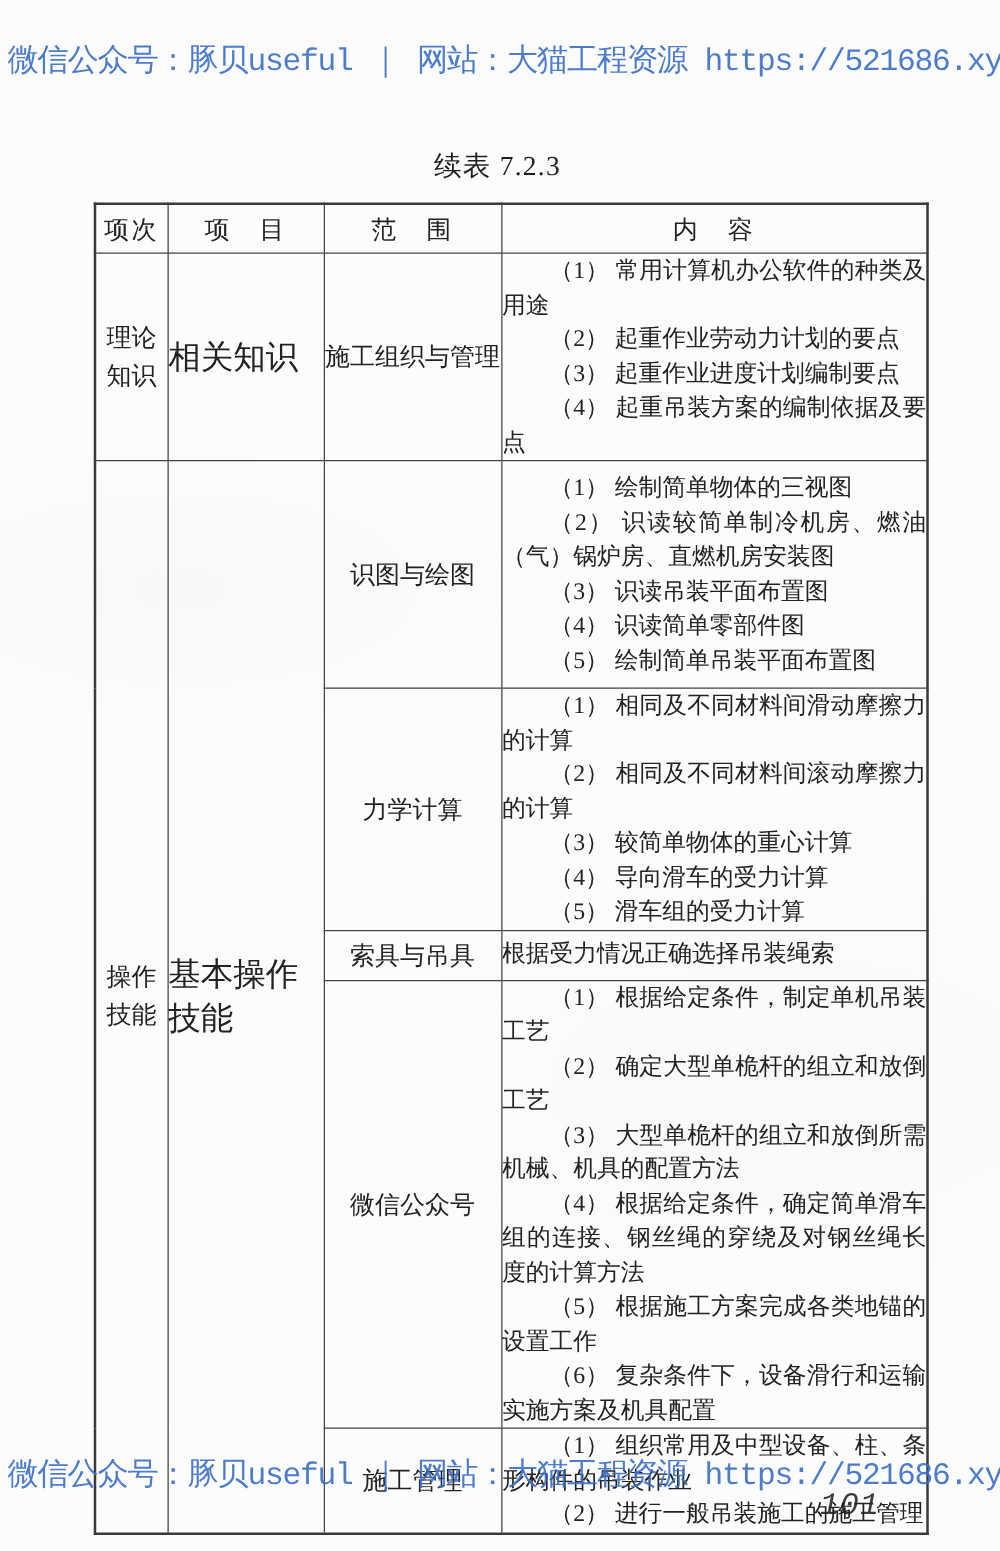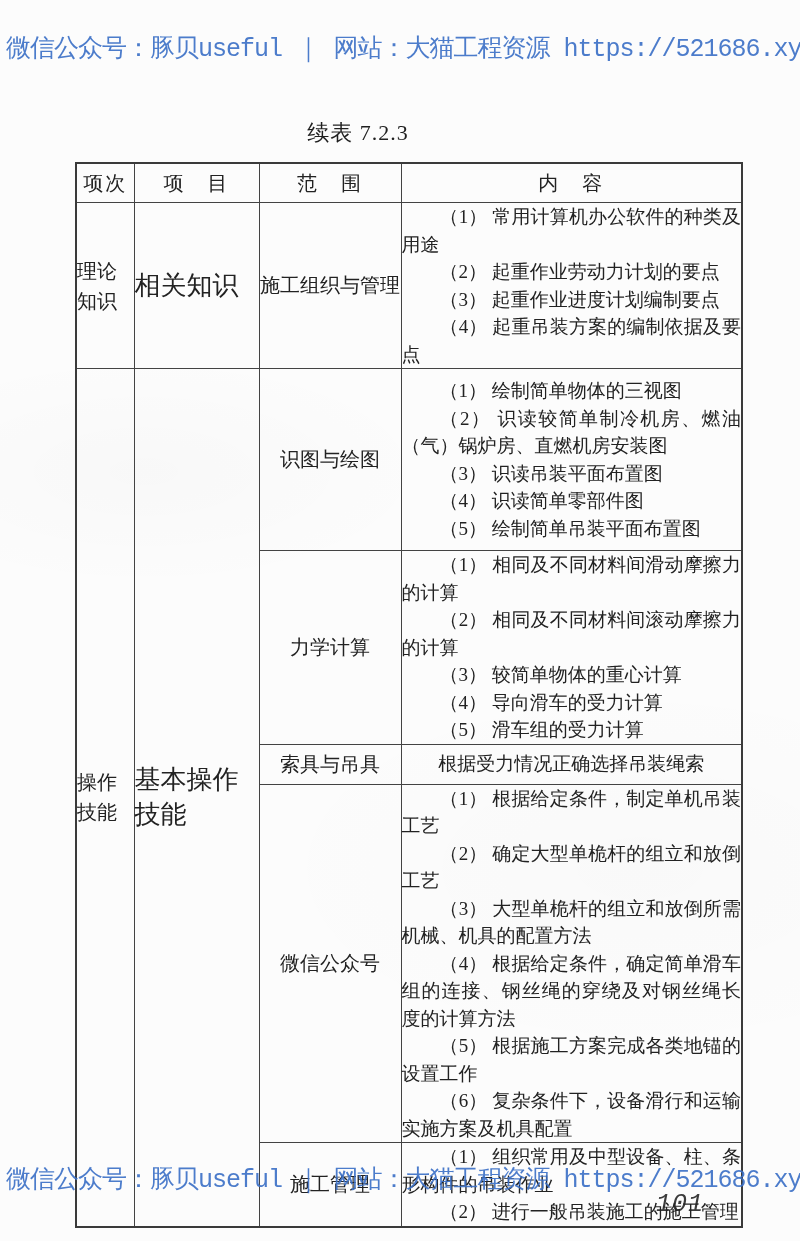--- a/index.html
+++ b/index.html
@@ -22,20 +22,21 @@
     font-size:25px;letter-spacing:-1px;
     color:#3a6fc6;opacity:.9;
     z-index:5;
   }
   .watermark.top{top:31px;}
   .watermark.bottom{top:1162px;}
   .doc-title{
     position:absolute;top:118px;left:0;width:716px;
     text-align:center;font-size:22px;letter-spacing:1px;
     color:#1f1f1f;
+    padding-left:40px;
   }
   table.req-table{
     position:absolute;left:75px;top:162px;width:666px;
     border-collapse:collapse;table-layout:fixed;
     border:2.4px solid #3a3a3a;
     z-index:2;
   }
   .req-table th,.req-table td{
     border:1.6px solid #434343;
     padding:0;
@@ -43,29 +44,29 @@
     font-weight:normal;
   }
   .req-table th{
     height:38px;font-size:20px;text-align:center;
     letter-spacing:2px;color:#222;
   }
   .col-item{width:58px;}
   .col-project{width:125px;}
   .col-scope{width:142px;}
   .col-content{width:341px;}
-  .c-item{text-align:left;font-size:20px;line-height:30px;color:#222;}
+  .c-item{text-align:center;font-size:20px;line-height:30px;color:#222;}
   .c-proj{text-align:left;font-size:26px;color:#222;}
   .c-scope{text-align:center;font-size:20px;color:#222;}
   .c-content{padding:3px 8px 3px 6px;font-size:19px;color:#222;margin-left:13px;}
   .c-content p{
     margin:0;text-indent:2em;line-height:27.5px;
     text-align:justify;
   }
-  .c-content p.center-line{text-indent:0;text-align:center;}
+  .c-content p.center-line{text-indent:0;text-align:left;}
   tr.h-r1{height:140px;}
   tr.h-r2{height:182px;}
   tr.h-r3{height:193px;}
   tr.h-r4{height:40px;}
   tr.h-r5{height:337px;}
   tr.h-r6{height:83px;}
   .page-number{
     position:absolute;top:1190px;left:620px;width:120px;
     text-align:center;
     font-size:25px;font-style:italic;color:#3b3b3b;

